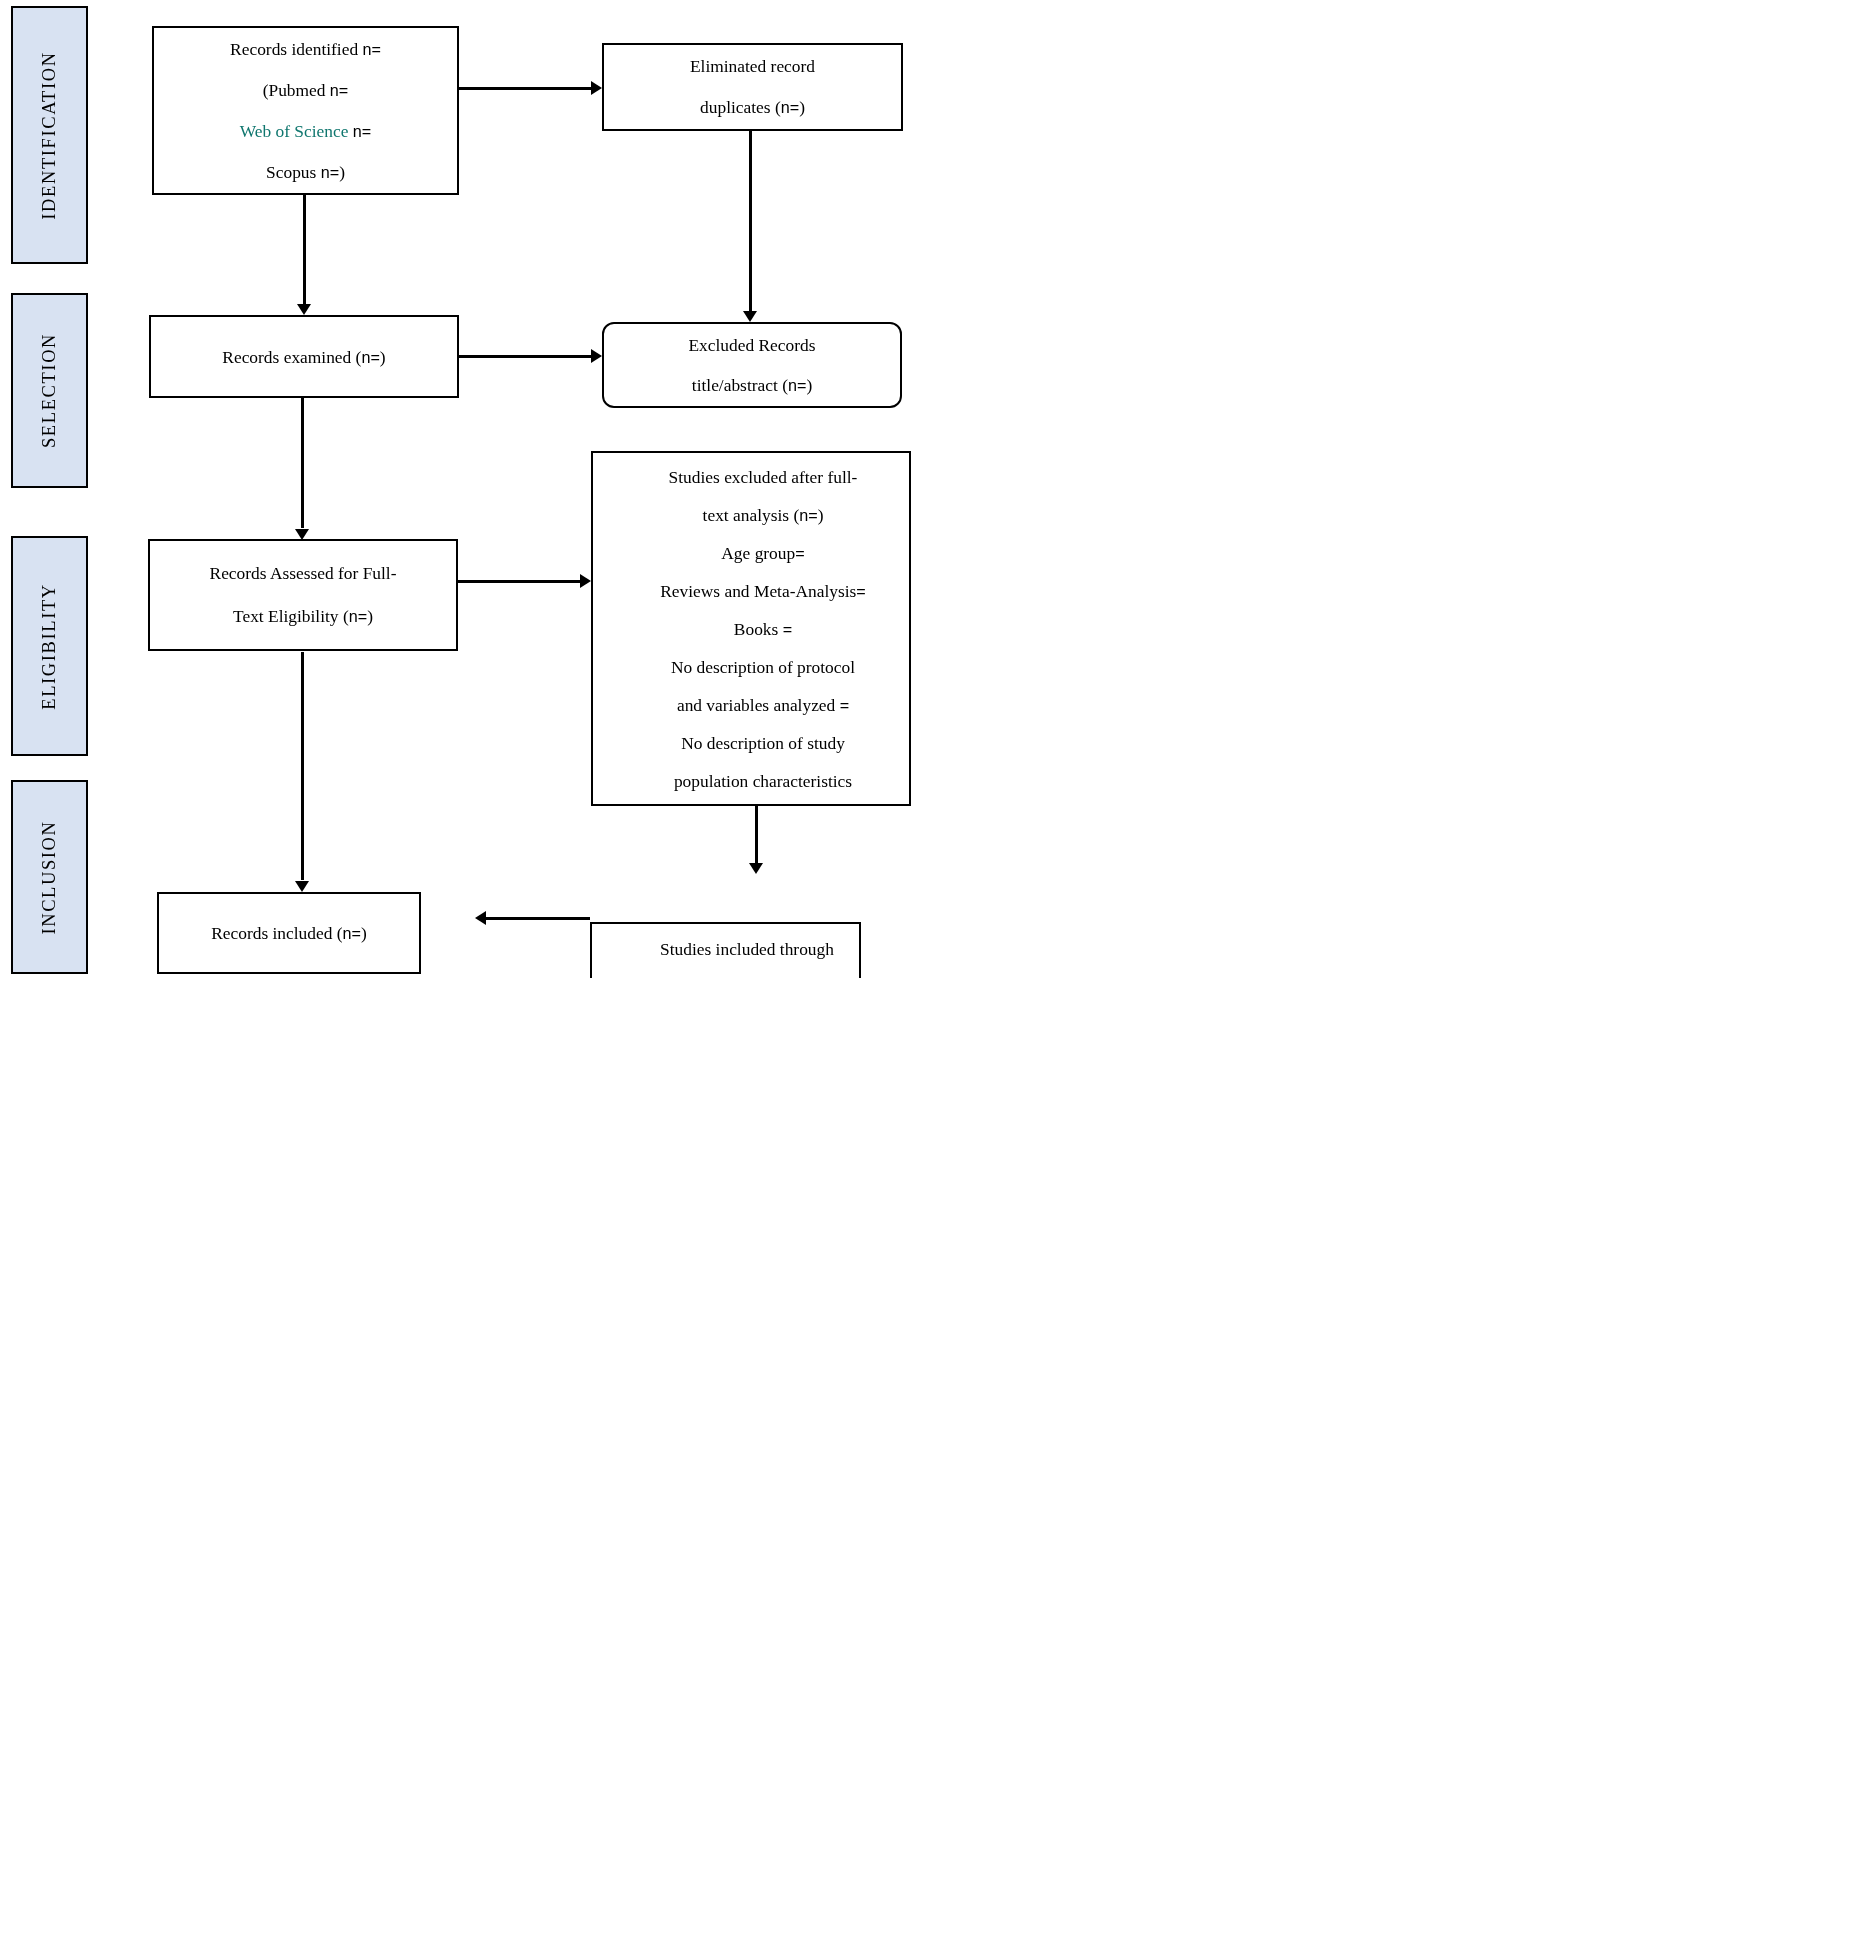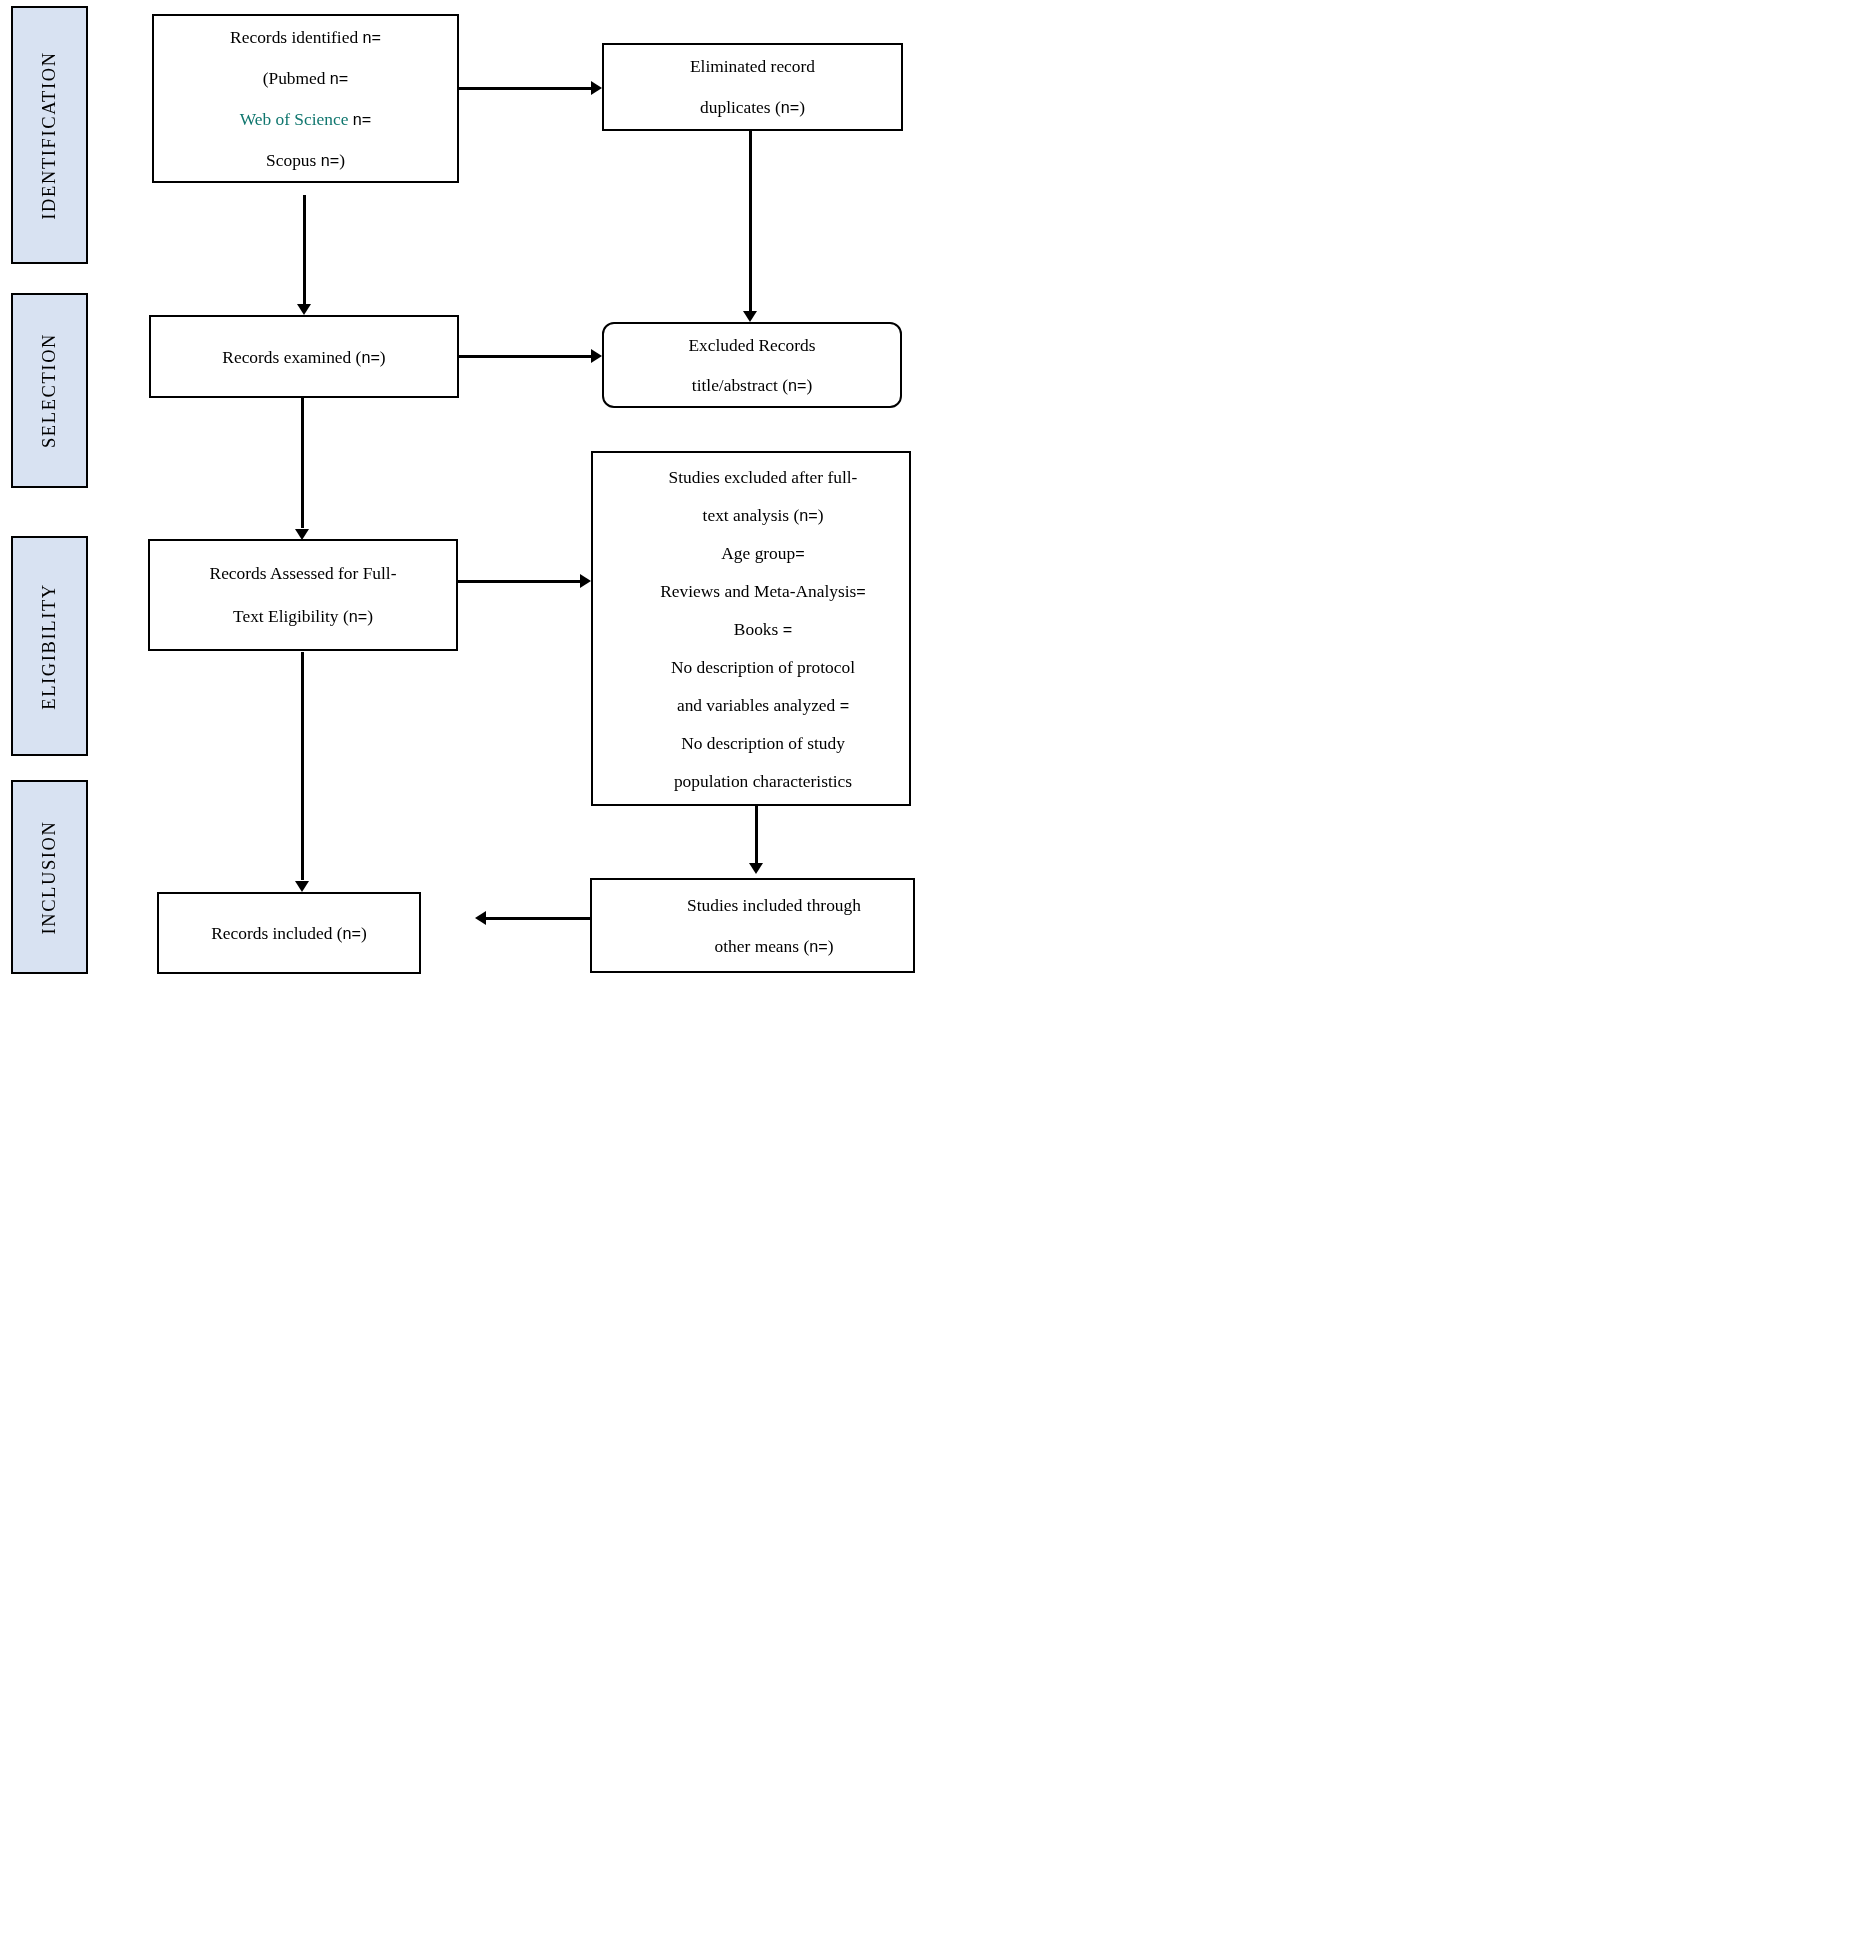--- a/index.html
+++ b/index.html
@@ -57,28 +57,28 @@
   .flow-box .tline {
     line-height: var(--lh, 41px);
     white-space: nowrap;
   }
   .seg-sans {
     font-family: "Liberation Sans", "DejaVu Sans", sans-serif;
     font-size: 0.93em;
   }
   .c-gray { color: #0f766e; }
 
-  #box-identified       { left: 152px;  top: 14px;   width: 307px; height: 169px; text-align: center; --lh: 41px; }
+  #box-identified       { left: 152px;  top: 26px;   width: 307px; height: 169px; text-align: center; --lh: 41px; }
   #box-duplicates       { left: 602px; top: 43px;   width: 301px; height: 88px; --lh: 41px; }
   #box-examined         { left: 149px;  top: 315px;  width: 310px; height: 83px; --lh: 38px; }
   #box-excluded         { left: 602px; top: 322px;  width: 300px; height: 86px; border-radius: 12px; --lh: 40px; }
   #box-assessed         { left: 148px;  top: 539px;  width: 310px; height: 112px; --lh: 43px; }
   #box-studies-excluded { left: 591px; top: 451px;  width: 320px; height: 355px; padding-left: 24px; --lh: 38px; }
   #box-included         { left: 157px;  top: 892px; width: 264px; height: 82px; --lh: 38px; }
-  #box-other-means      { left: 590px; top: 878px; width: 325px; height: 95px; padding-left: 43px; --lh: 41px; }
+  #box-other-means      { left: 590px; top: 922px; width: 271px; height: 95px; padding-left: 43px; --lh: 41px; }
 
   
   .hline { position: absolute; height: 3.3px; background: #000000; }
   .vline { position: absolute; width: 3.3px;  background: #000000; }
   .ah {
     position: absolute;
     width: 0; height: 0;
   }
   .ah-right { border-top: 7.6px solid transparent; border-bottom: 7.6px solid transparent; border-left: 11px solid #000000; }
   .ah-left  { border-top: 7.6px solid transparent; border-bottom: 7.6px solid transparent; border-right: 11px solid #000000; }

